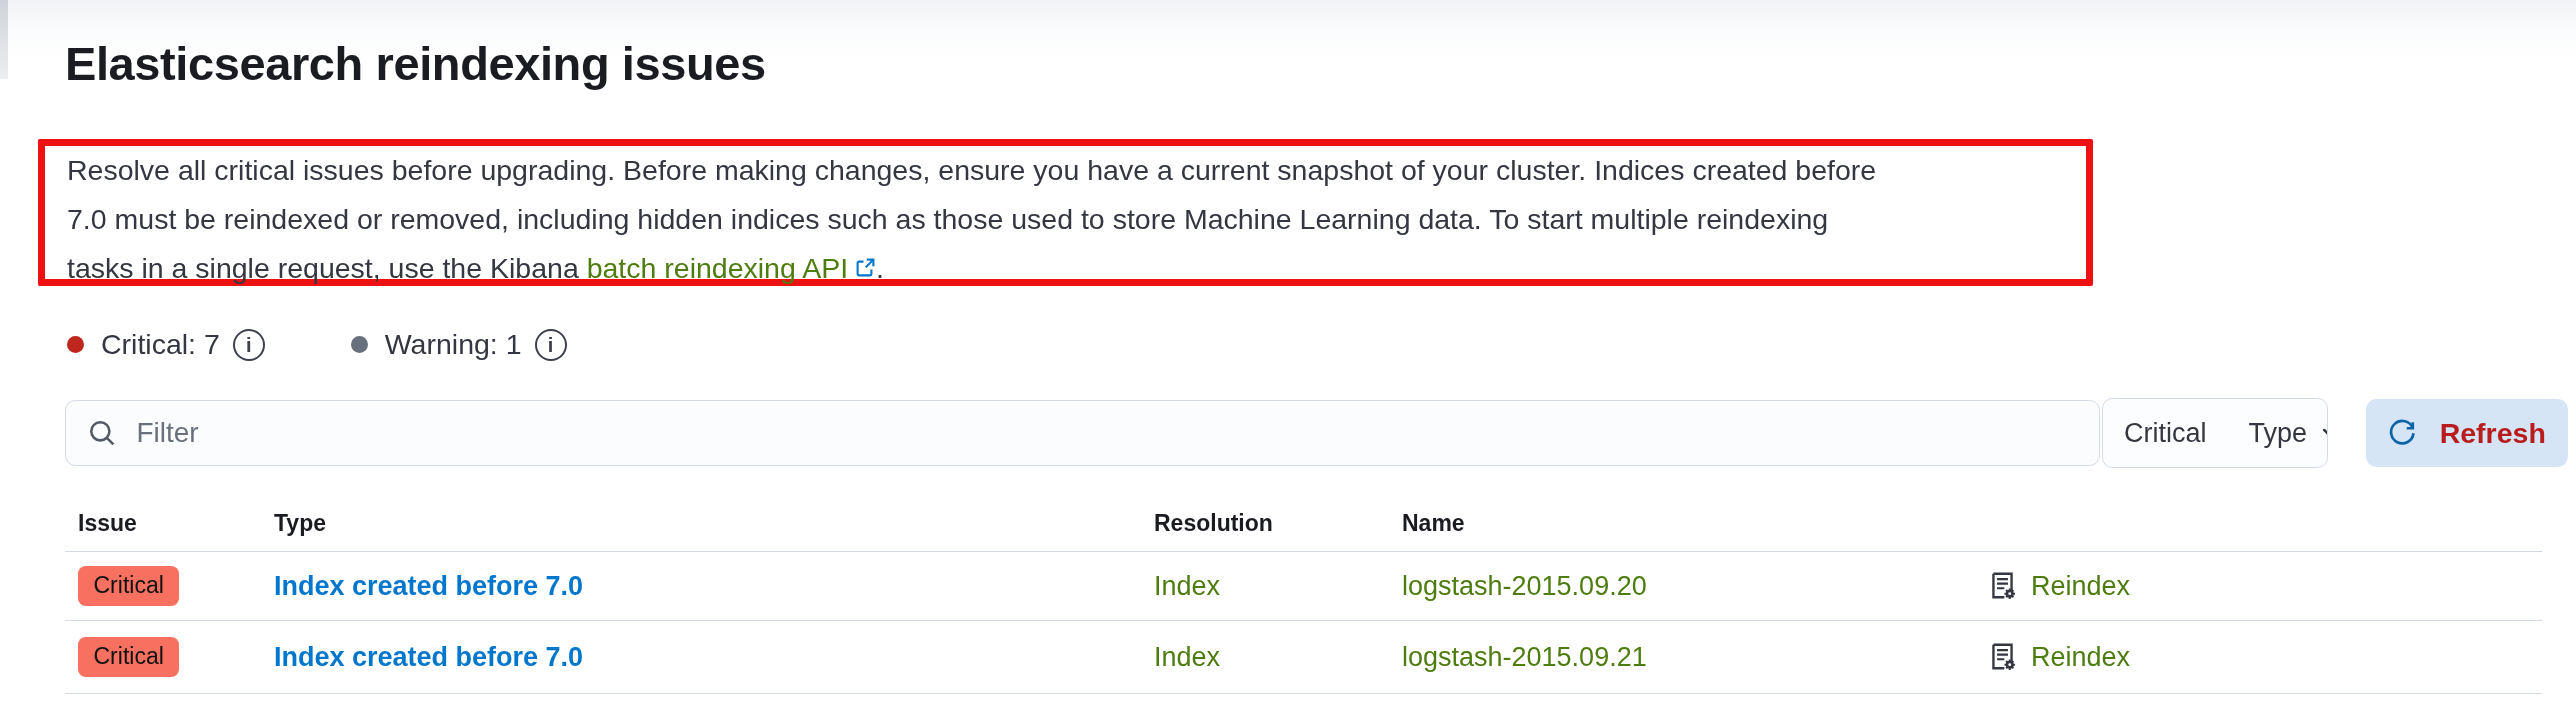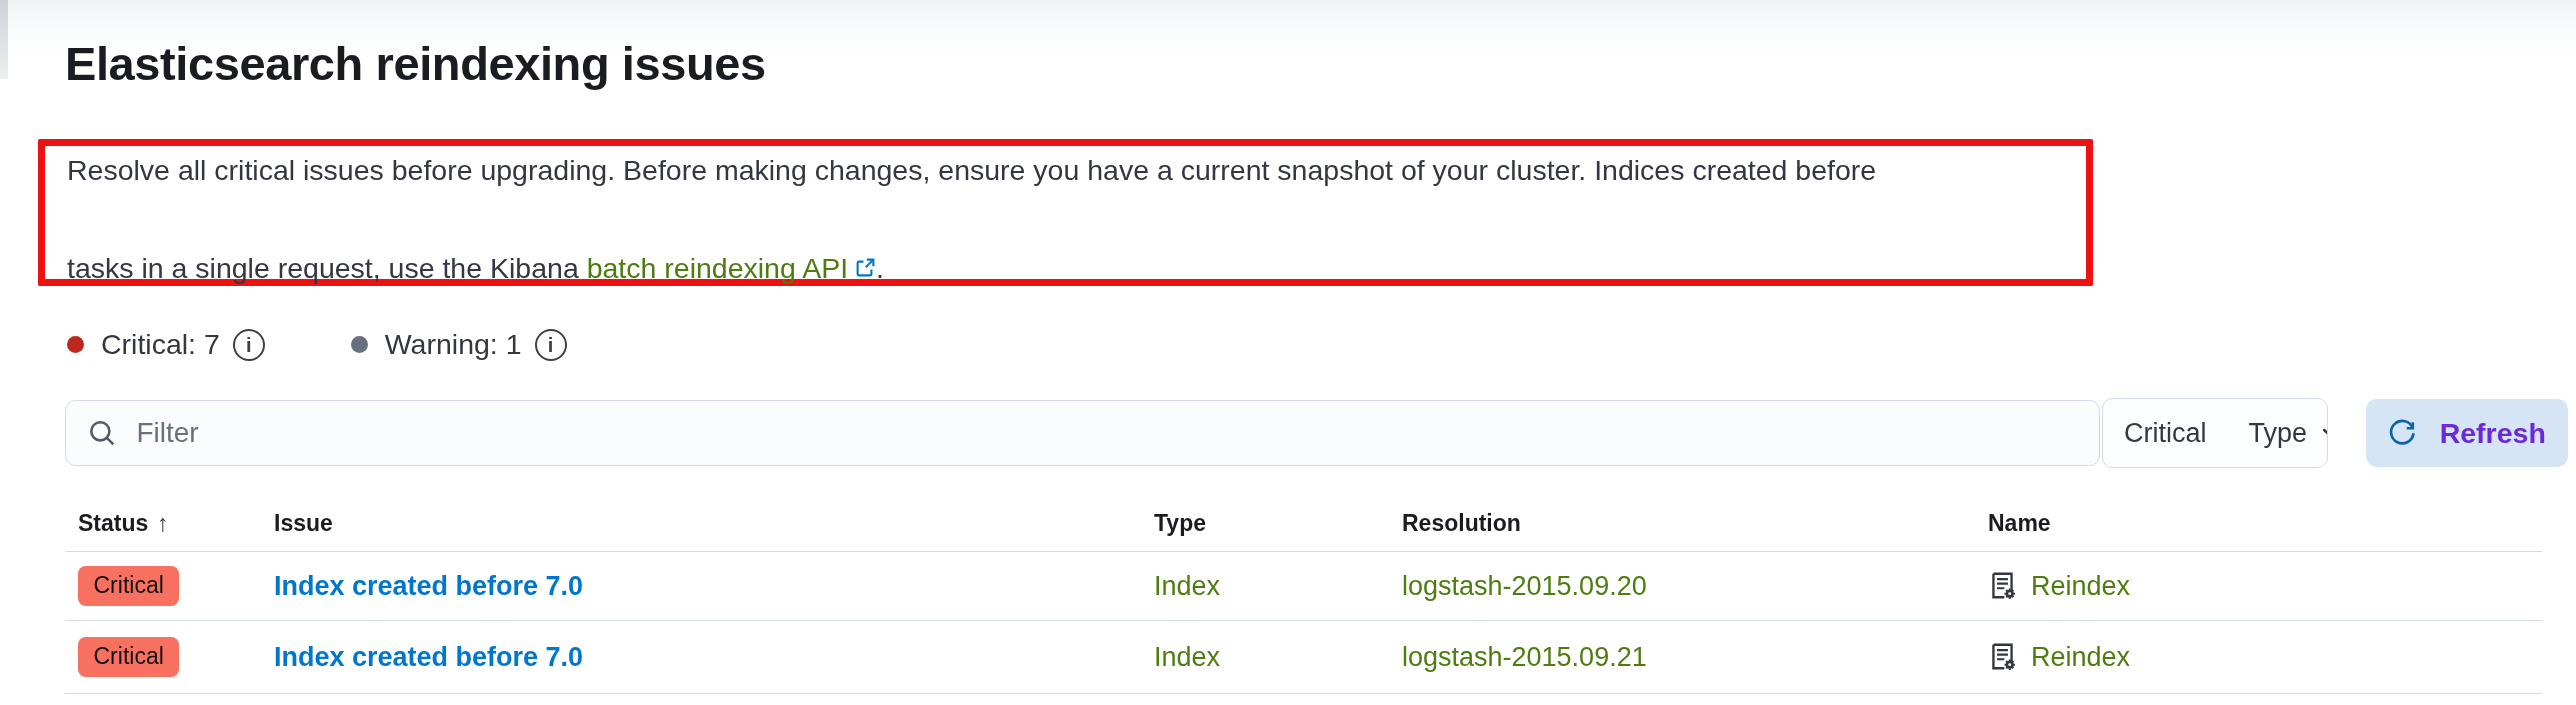--- a/index.html
+++ b/index.html
@@ -63,21 +63,21 @@
   .filter-group .seg {
     display: flex; align-items: center; justify-content: center;
     font-size: 27px; color: #343741; cursor: pointer; padding: 0 21px;
   }
   .filter-group .seg-divider { width: 1.7px; background: #d3dae6; }
   .filter-group .chev { margin-left: 12px; display: inline-flex; }
   .refresh-btn {
     position: absolute; left: 2366px; top: 399px; width: 202px; height: 68px;
     background: #d5e5f5; border: none; border-radius: 10.4px; cursor: pointer;
     display: flex; align-items: center; justify-content: center; gap: 23px;
-    font-size: 28.5px; font-weight: 600; color: #6d28d9;
+    font-size: 28.5px; font-weight: 600; color: #b91c1c;
     font-family: "Liberation Sans", sans-serif;
   }
   
   .tbl { position: absolute; left: 65px; top: 483px; width: 2477px; }
   .tbl-grid {
     display: grid;
     grid-template-columns: 196px 880px 248px 586px auto;
     padding-left: 13px;
   }
   .tbl-head {
@@ -105,21 +105,21 @@
 <body>
 
 <div class="edge-sliver"></div>
 
 <h1 class="page-title">Elasticsearch reindexing issues</h1>
 
 <div class="annotation-box"></div>
 
 <p class="description">
   <span>Resolve all critical issues before upgrading. Before making changes, ensure you have a current snapshot of your cluster. Indices created before</span><br>
-  <br>
+  <span>7.0 must be reindexed or removed, including hidden indices such as those used to store Machine Learning data. To start multiple reindexing</span><br>
   <span>tasks in a single request, use the Kibana </span><a class="inline-link">batch reindexing API</a><span class="ext-link-icon"><svg width="21" height="21" viewBox="0 0 16 16">
         <path d="M9 2h5v5" fill="none" stroke="#0077cc" stroke-width="1.6"></path>
         <path d="M14 2 8.2 7.8" fill="none" stroke="#0077cc" stroke-width="1.6"></path>
         <path d="M12.5 9.5V13a1 1 0 0 1-1 1H3a1 1 0 0 1-1-1V4.5a1 1 0 0 1 1-1h3.5" fill="none" stroke="#0077cc" stroke-width="1.6"></path>
       </svg></span><span>.</span>
 </p>
 
 <div class="legend">
   <div class="legend-item">
     <span class="dot" style="background: rgb(189, 39, 30);"></span>
@@ -165,24 +165,20 @@
     <svg width="28.5" height="28.5" viewBox="0 0 16 16">
         <path d="M13.9 5.1 A 6.3 6.3 0 1 0 14.3 8" fill="none" stroke="#0b64a8" stroke-width="1.5"></path>
         <path d="M13.9 1.8 v3.4 h-3.4" fill="none" stroke="#0b64a8" stroke-width="1.5"></path>
       </svg>
   </span>
   <span>Refresh</span>
 </button>
 
 <div class="tbl">
   <div class="tbl-grid tbl-head">
-    <div class="th">
-      <span>Status</span>
-      <span class="sort-arrow">↑</span>
-    </div>
     <div class="th">Issue</div>
     <div class="th">Type</div>
     <div class="th">Resolution</div>
     <div class="th">Name</div>
   </div>
 
   <div class="tbl-grid tbl-row row-1">
     <div><span class="badge-critical">Critical</span></div>
     <div><span class="issue-link">Index created before 7.0</span></div>
     <div class="cell-text">Index</div>

